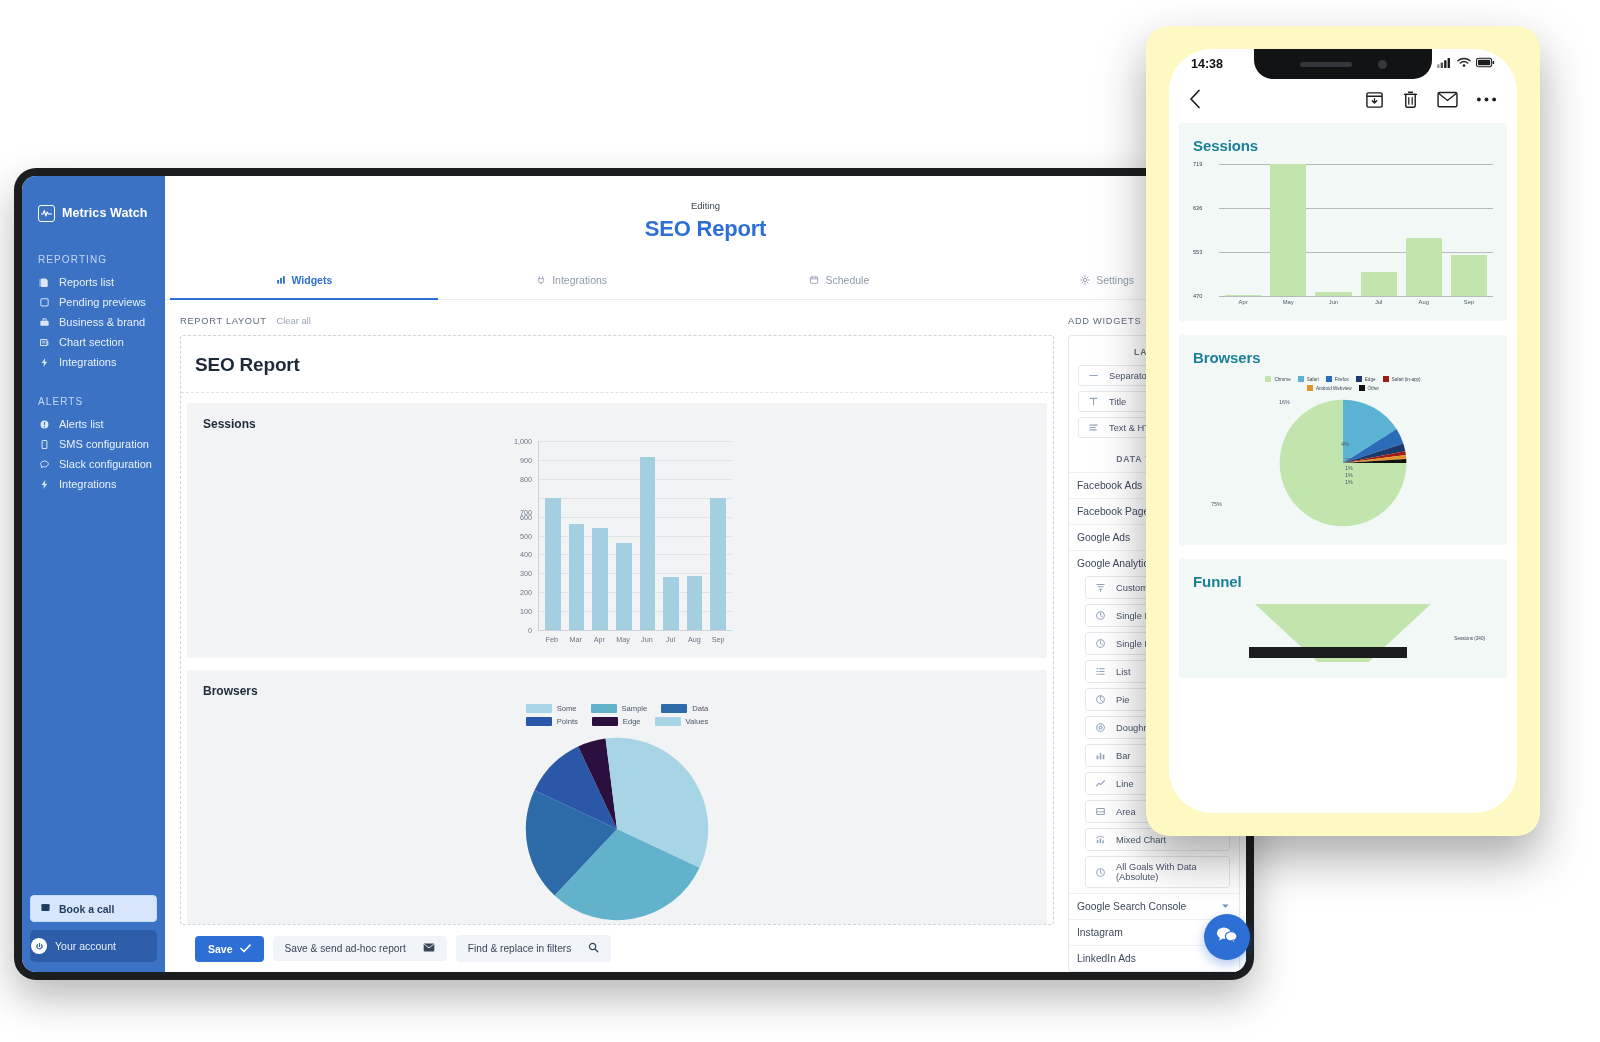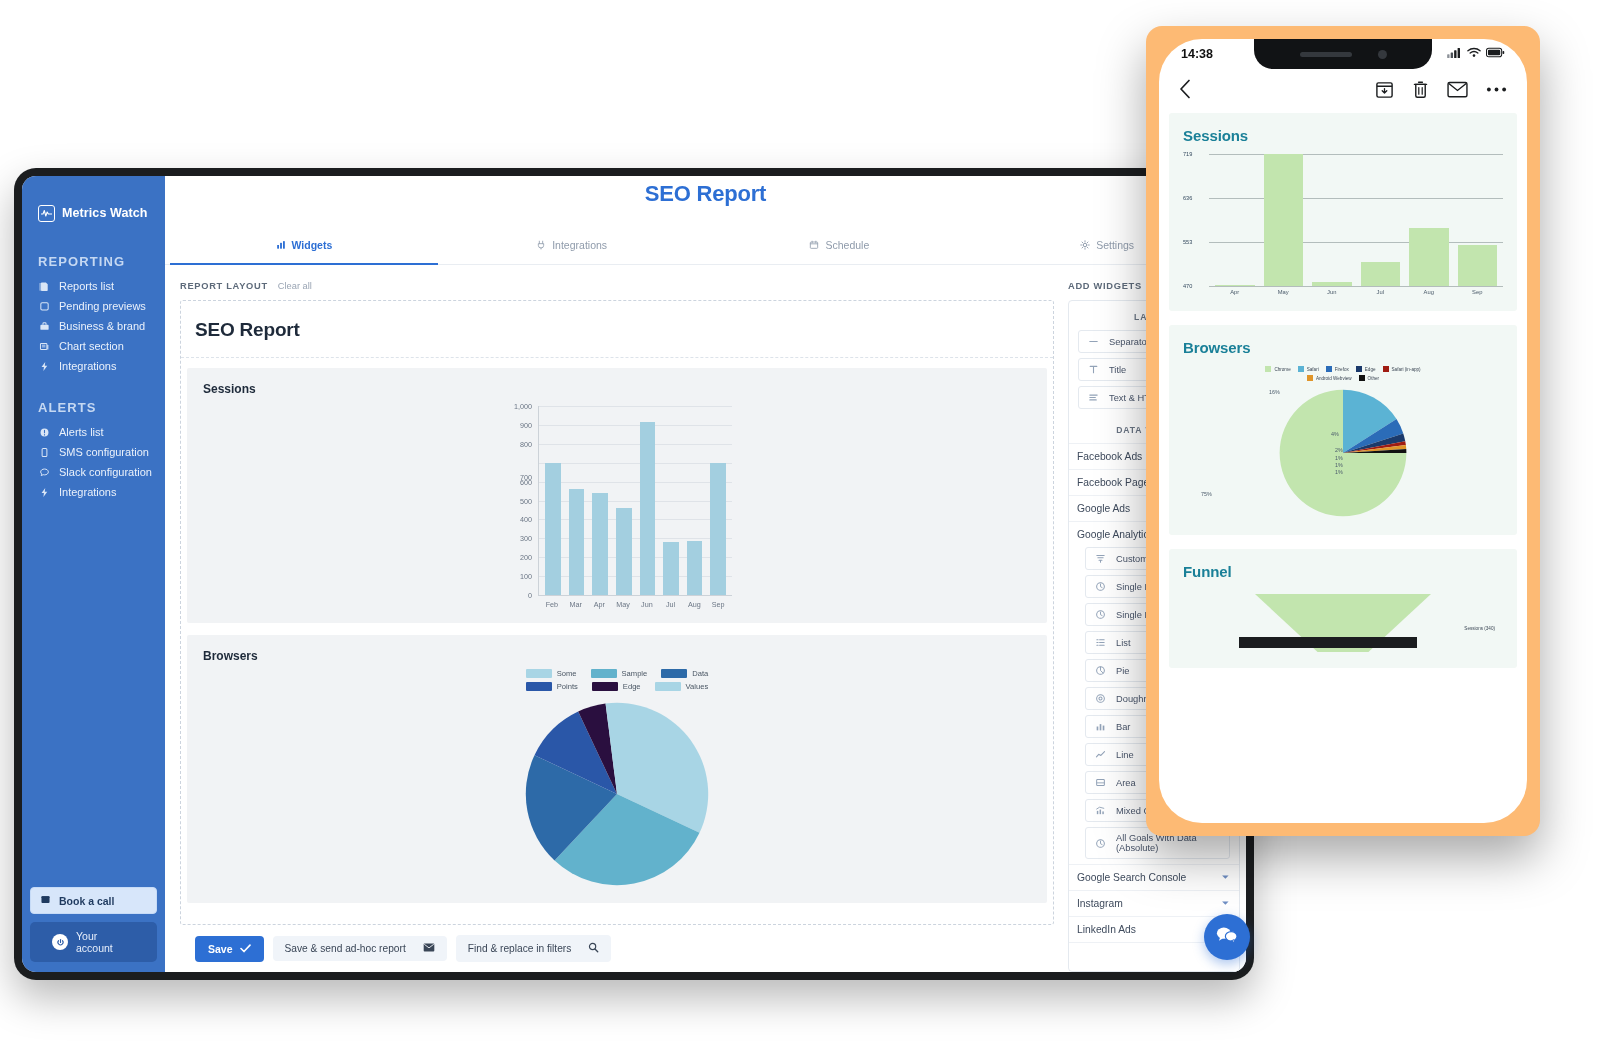--- a/index.html
+++ b/index.html
@@ -39,21 +39,21 @@
   .brand { display: flex; align-items: center; gap: 7px; padding: 0 14px 0 16px; height: 34px; }
   .brand-logo {
     width: 17px; height: 17px; border: 1.6px solid #ffffff; border-radius: 3px;
     display: flex; align-items: center; justify-content: center; flex: 0 0 17px;
   }
   .brand-logo svg { display:block; }
   .brand-name { font-size: 12.5px; font-weight: 600; letter-spacing: .1px; color: #fff; white-space: nowrap; }
 
   .nav-section { margin-top: 24px; }
   .nav-head {
-    font-size: 13px; font-weight: 700; letter-spacing: 1.1px;
+    font-size: 10px; font-weight: 400; letter-spacing: 1.1px;
     color: #c5d8f2; padding: 0 16px; margin-bottom: 7px; text-transform: uppercase;
   }
   .nav-item {
     display: flex; align-items: center; gap: 8px;
     padding: 3px 16px; height: 20px;
     font-size: 11px; color: #eaf1fb; cursor: pointer; white-space: nowrap;
   }
   .nav-ico { width: 13px; flex: 0 0 13px; display:flex; align-items:center; justify-content:center; opacity:.92; }
   .nav-ico svg { display: block; }
 
@@ -62,21 +62,21 @@
   .book-call {
     display: flex; align-items: center; gap: 8px;
     background: #d7e6fa; color: #1f3a5f;
     font-size: 10.5px; font-weight: 600;
     border-radius: 4px; padding: 6px 9px; cursor: pointer;
     border: 1px solid #c6dbf7;
   }
   .your-account {
     display: flex; align-items: center; gap: 8px;
     background: #2d5da8; color: #e6eefb;
-    font-size: 10.5px; border-radius: 5px; padding: 8px 22px; margin-top: 8px; cursor: pointer;
+    font-size: 10.5px; border-radius: 5px; padding: 8px 1px; margin-top: 8px; cursor: pointer;
   }
   .acct-ico {
     width: 16px; height: 16px; border-radius: 50%; background: #fff; color: #2d5da8;
     display:flex; align-items:center; justify-content:center; flex:0 0 16px;
   }
 
   
   #main { flex: 1 1 auto; height: 100%; position: relative; background: #fff; display: flex; flex-direction: column; }
 
   .editing-label { text-align: center; font-size: 9.5px; color: #3c4550; padding-top: 24px; }
@@ -90,21 +90,21 @@
     border-bottom: 2.5px solid transparent; margin-bottom: -1px;
   }
   .tab.active { color: #2d6fd4; font-weight: 700; border-bottom-color: #2d6fd4; }
   .tab svg { display:block; }
 
   .content { flex: 1 1 auto; display: flex; gap: 14px; padding: 16px 0 0 0; overflow: hidden; }
 
   
   .layout-col { flex: 1 1 auto; padding-left: 15px; display: flex; flex-direction: column; min-width: 0; }
   .col-head { display: flex; align-items: baseline; gap: 10px; margin-bottom: 9px; }
-  .col-head-title { font-size: 9.3px; font-weight: 700; letter-spacing: .7px; color: #5d6a7a; }
+  .col-head-title { font-size: 9.3px; font-weight: 400; letter-spacing: .7px; color: #5d6a7a; }
   .clear-all { font-size: 9.3px; color: #9aa5b4; cursor: pointer; }
 
   .layout-canvas {
     border: 1px dashed #ccd4de; border-radius: 3px;
     background: #fff; flex: 1 1 auto; overflow: hidden;
   }
   .widget-block { border-bottom: 1px dashed #dde3ea; padding: 12px 14px; }
   .widget-block.titleblock { padding: 18px 14px 16px; }
   .wb-title { font-size: 19px; font-weight: 700; color: #1e2a3a; letter-spacing: -.2px; }
 
@@ -162,22 +162,22 @@
   .btn-ghost {
     background: #f0f4f9; color: #3a4657; border-radius: 4px;
     font-size: 10.2px; padding: 7px 12px;
     display: flex; align-items: center; gap: 17px; cursor: pointer;
   }
 
   
   #phone {
     position: absolute; left: 1146px; top: 26px;
     width: 394px; height: 810px;
-    background: #fdba74;
-    border-radius: 16px; padding: 13px;
+    background: #fef9c3;
+    border-radius: 23px; padding: 23px;
     box-shadow: 0 22px 48px rgba(0,0,0,.34);
   }
   #phone-screen {
     position: relative; width: 100%; height: 100%;
     background: #ffffff; border-radius: 43px; overflow: hidden;
   }
   .notch {
     position: absolute; top: 0; left: 50%; transform: translateX(-50%);
     width: 178px; height: 30px; background: #111315;
     border-radius: 0 0 19px 19px; z-index: 6;
@@ -368,20 +368,21 @@
                   <path d="M6 2v4" stroke="#2d5da8" stroke-width="1.5" stroke-linecap="round"></path>
                   <path d="M3.4 3.6a3.4 3.4 0 1 0 5.2 0" fill="none" stroke="#2d5da8" stroke-width="1.5" stroke-linecap="round"></path>
                 </svg>
             </span>
             <span>Your account</span>
           </div>
         </div>
       </aside>
 
       <section id="main">
+        <div class="editing-label">Editing</div>
         <h1 class="report-title">SEO Report</h1>
 
         <nav class="tabs">
           <div class="tab active">
             <span>
               <svg width="10" height="10" viewBox="0 0 12 12">
                   <rect x="1.4" y="6" width="2.2" height="4.4" fill="#2d6fd4"></rect>
                   <rect x="4.9" y="3.4" width="2.2" height="7" fill="#2d6fd4"></rect>
                   <rect x="8.4" y="1.4" width="2.2" height="9" fill="#2d6fd4"></rect>
                 </svg>

